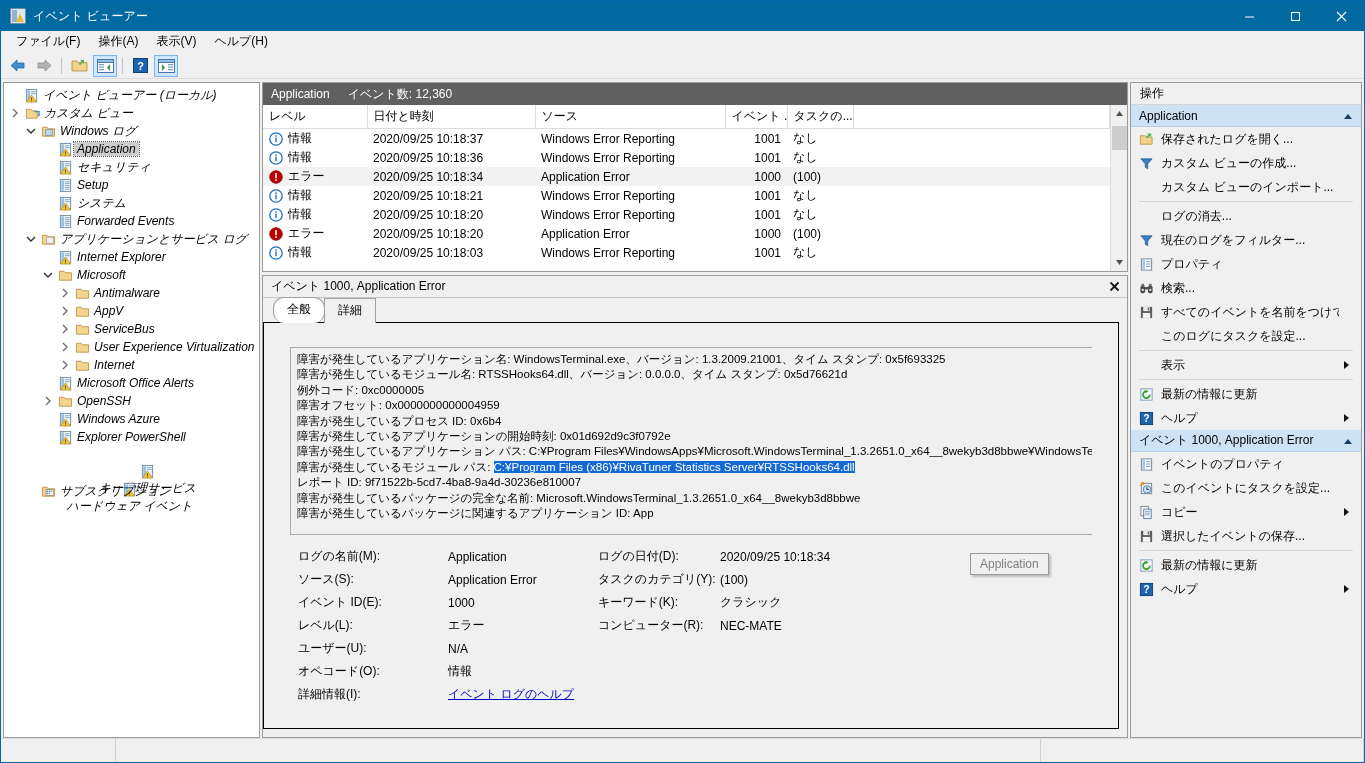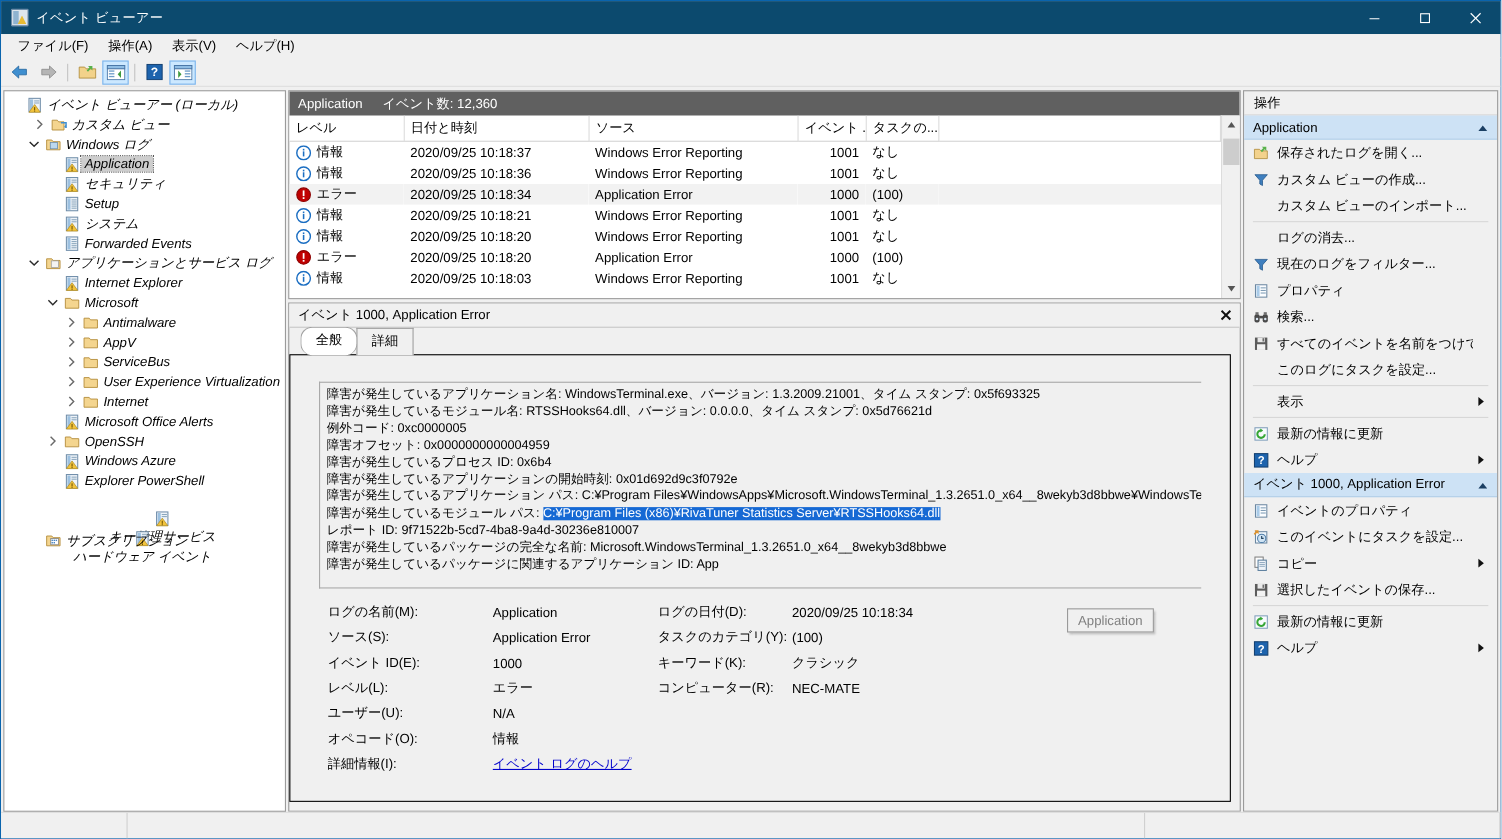--- a/index.html
+++ b/index.html
@@ -13,21 +13,21 @@
   .window {
     width: 1365px; height: 763px;
     border: 1px solid #0a64ad;
     background: #f0f0f0;
     display: flex; flex-direction: column;
     position: relative;
   }
 
   
   .titlebar {
-    height: 30px; background: #0c4a6e; color: #ffffff;
+    height: 30px; background: #0369a1; color: #ffffff;
     display: flex; align-items: center; flex: 0 0 30px;
   }
   .titlebar .app-icon {
     width: 16px; height: 16px; margin: 0 7px 0 9px;
     position: relative; background: #dfe6ec;
     border: 1px solid #6d8ca8; border-radius: 1px;
     display: inline-block;
   }
   .titlebar .app-icon::before {
     content: ""; position: absolute; left: 1px; top: 1px;
@@ -318,21 +318,21 @@
         <rect x="3.5" y="2.5" width="3" height="11" fill="#9cc0e0"></rect>
         <rect x="7.5" y="3.5" width="5" height="1" fill="#8aa6bd"></rect>
                 <rect x="7.5" y="5.5" width="5" height="1" fill="#8aa6bd"></rect>
         <path d="M8 7.5 L13.5 15 L2.5 15 Z" fill="#f2c33c" stroke="#b08b20" stroke-width=".7"></path>
         <rect x="7.5" y="10" width="1" height="3" fill="#6b4f00"></rect>
                 <rect x="7.5" y="13.4" width="1" height="1" fill="#6b4f00"></rect>
               </svg>
             </span>
             <span class="tlabel">イベント ビューアー (ローカル)</span>
           </div>
-          <div class="tnode" style="padding-left: 24px;">
+          <div class="tnode" style="padding-left: 3px;">
             <span class="twist">
               <svg width="8" height="10" viewBox="0 0 8 10">
                 <path d="M2 1 L6 5 L2 9" fill="none" stroke="#6a6a6a" stroke-width="1.3"></path>
               </svg>
             </span>
             <span class="ticon" style="display: inline-flex;">
               <svg width="15" height="15" viewBox="0 0 16 16">
                 <path d="M1.5 3.5 h5 l1.3 1.6 H13 V13 H1.5 Z" fill="#f4d58f" stroke="#b58f3e" stroke-width=".9"></path>
         <path d="M10 6 l5 0 0 5" fill="none" stroke="#3f8fd0" stroke-width="1.4"></path>
                 <path d="M15 11 l-2 -1 2 -2.5 Z" fill="#3f8fd0"></path>

